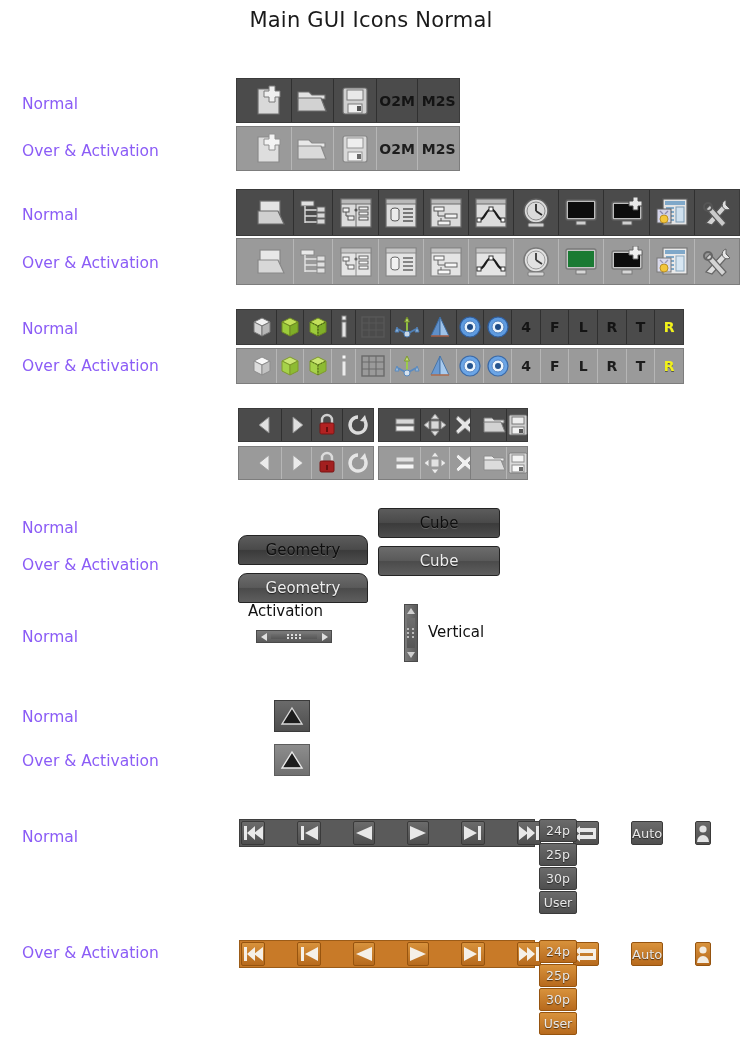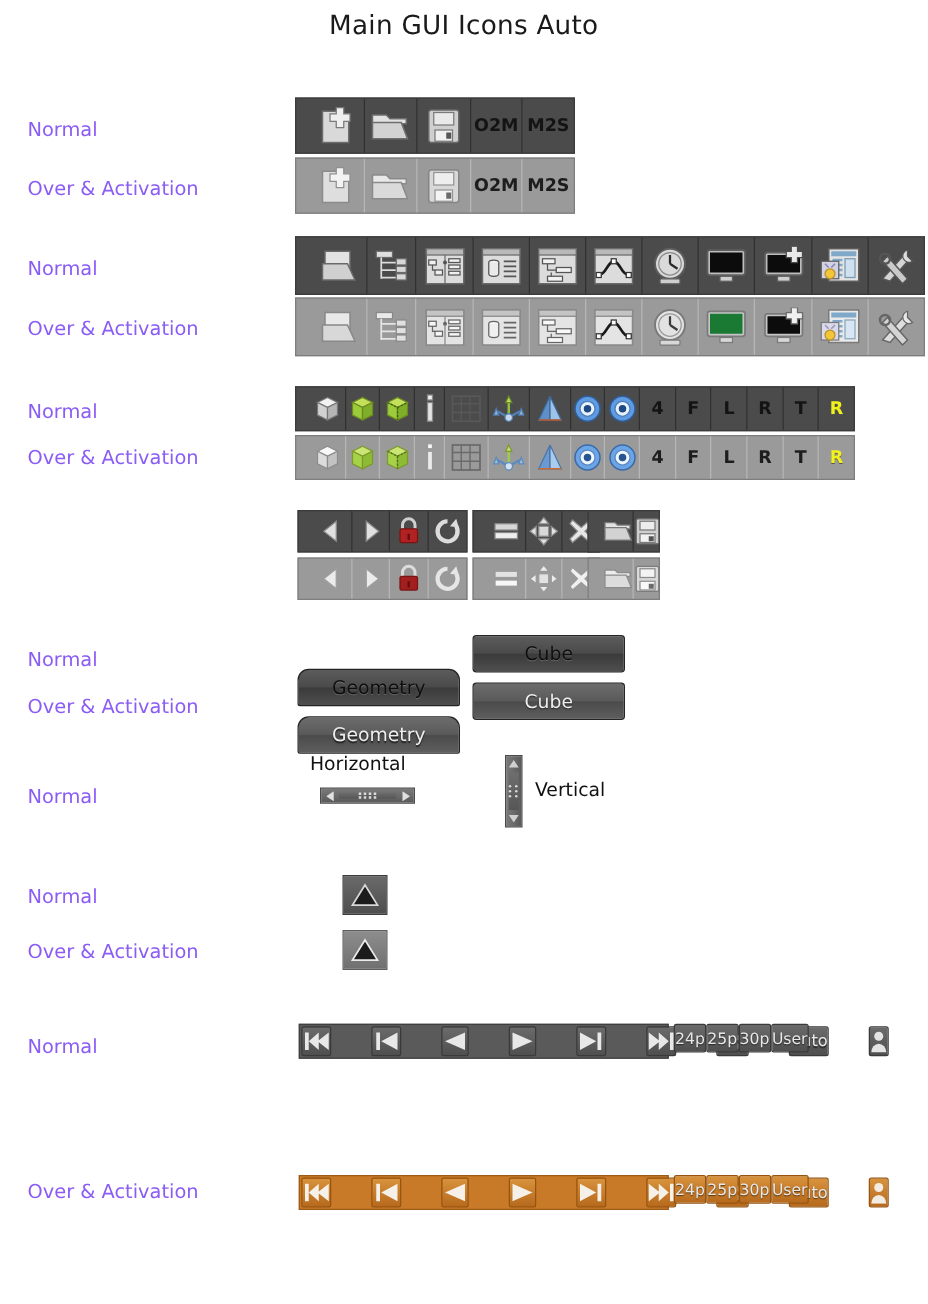--- a/index.html
+++ b/index.html
@@ -93,33 +93,33 @@
   .transport{position:absolute;display:flex;box-sizing:border-box;gap:30px;}
   .tp-normal{background:#5a5a5a;border:1px solid #3f3f3f;}
   .tp-over{background:#c87a28;border:1px solid #9c5c18;}
   .tp-cell{
     display:flex;align-items:center;justify-content:center;
     box-sizing:border-box;position:relative;
   }
   .tp-normal .tp-cell{background:linear-gradient(to bottom,#6b6b6b,#4f4f4f);border:1px solid #3a3a3a;margin:1px;border-radius:2px;}
   .tp-over .tp-cell{background:linear-gradient(to bottom,#d8923c,#b76a1d);border:1px solid #96540f;margin:1px;border-radius:2px;}
   .tp-label{font-size:13px;color:#e8e8e8;text-shadow:0 1px 1px rgba(0,0,0,.6);}
-  .fps-col{position:absolute;display:flex;flex-direction:row;}
+  .fps-col{position:absolute;display:flex;flex-direction:column;}
   .fps-item{
     display:flex;align-items:center;justify-content:center;
     font-size:12.5px;color:#e8e8e8;box-sizing:border-box;
     text-shadow:0 1px 1px rgba(0,0,0,.6);border-radius:2px;margin-bottom:1px;
   }
   .fps-n{background:linear-gradient(to bottom,#6b6b6b,#4f4f4f);border:1px solid #3a3a3a;}
   .fps-o{background:linear-gradient(to bottom,#d8923c,#b76a1d);border:1px solid #96540f;}
 </style>
 </head>
 <body>
 
-<div class="page-title">Main GUI Icons Auto</div>
+<div class="page-title">Main GUI Icons Normal</div>
 
 <div class="row-label" style="top:95px;left:22px;">Normal</div>
 <div class="row-label" style="top:142px;left:22px;">Over &amp; Activation</div>
 
 <div class="toolbar tb-dark" style="left:236px;top:78px;width:224px;height:45px;">
   <div class="cell" style="width:45px;">
     <svg class="ico" width="30" height="32" viewBox="0 0 30 32">
       <path d="M4 4 h14 l7 7 v18 h-21 z" fill="#d9d9d9" stroke="#6e6e6e" stroke-width="1.2"></path>
       <path d="M18 4 v7 h7 z" fill="#bdbdbd" stroke="#6e6e6e" stroke-width="1"></path>
       <path d="M15 1 h6 v5 h5 v6 h-5 v5 h-6 v-5 h-5 v-6 h5 z" fill="#efefef" stroke="#7a7a7a" stroke-width="1"></path>
@@ -663,21 +663,21 @@
 <div class="row-label" style="top:556px;left:22px;">Over &amp; Activation</div>
 
 <div class="btn btn-geo btn-normal" style="left:238px;top:508px;width:130px;height:30px;">Geometry</div>
 <div class="btn btn-cube btn-normal" style="left:378px;top:508px;width:122px;height:30px;">Cube</div>
 
 <div class="btn btn-geo btn-over" style="left:238px;top:546px;width:130px;height:30px;">Geometry</div>
 <div class="btn btn-cube btn-over" style="left:378px;top:546px;width:122px;height:30px;">Cube</div>
 
 <div class="row-label" style="top:628px;left:22px;">Normal</div>
 
-<div class="sb-caption" style="left:248px;top:602px;">Horizontal</div>
+<div class="sb-caption" style="left:248px;top:602px;">Activation</div>
 <div class="sb-h" style="left:256px;top:630px;width:76px;height:13px;">
   <div class="sb-arrow" style="width:14px;height:100%;">
     <svg width="7" height="8" viewBox="0 0 7 8">
         <path d="M6 0 L0 4 L6 8 z" fill="#e0e0e0"></path>
       </svg>
   </div>
   <div class="sb-thumb">
     <span class="grip-h">
         <i></i>
         <i></i>

